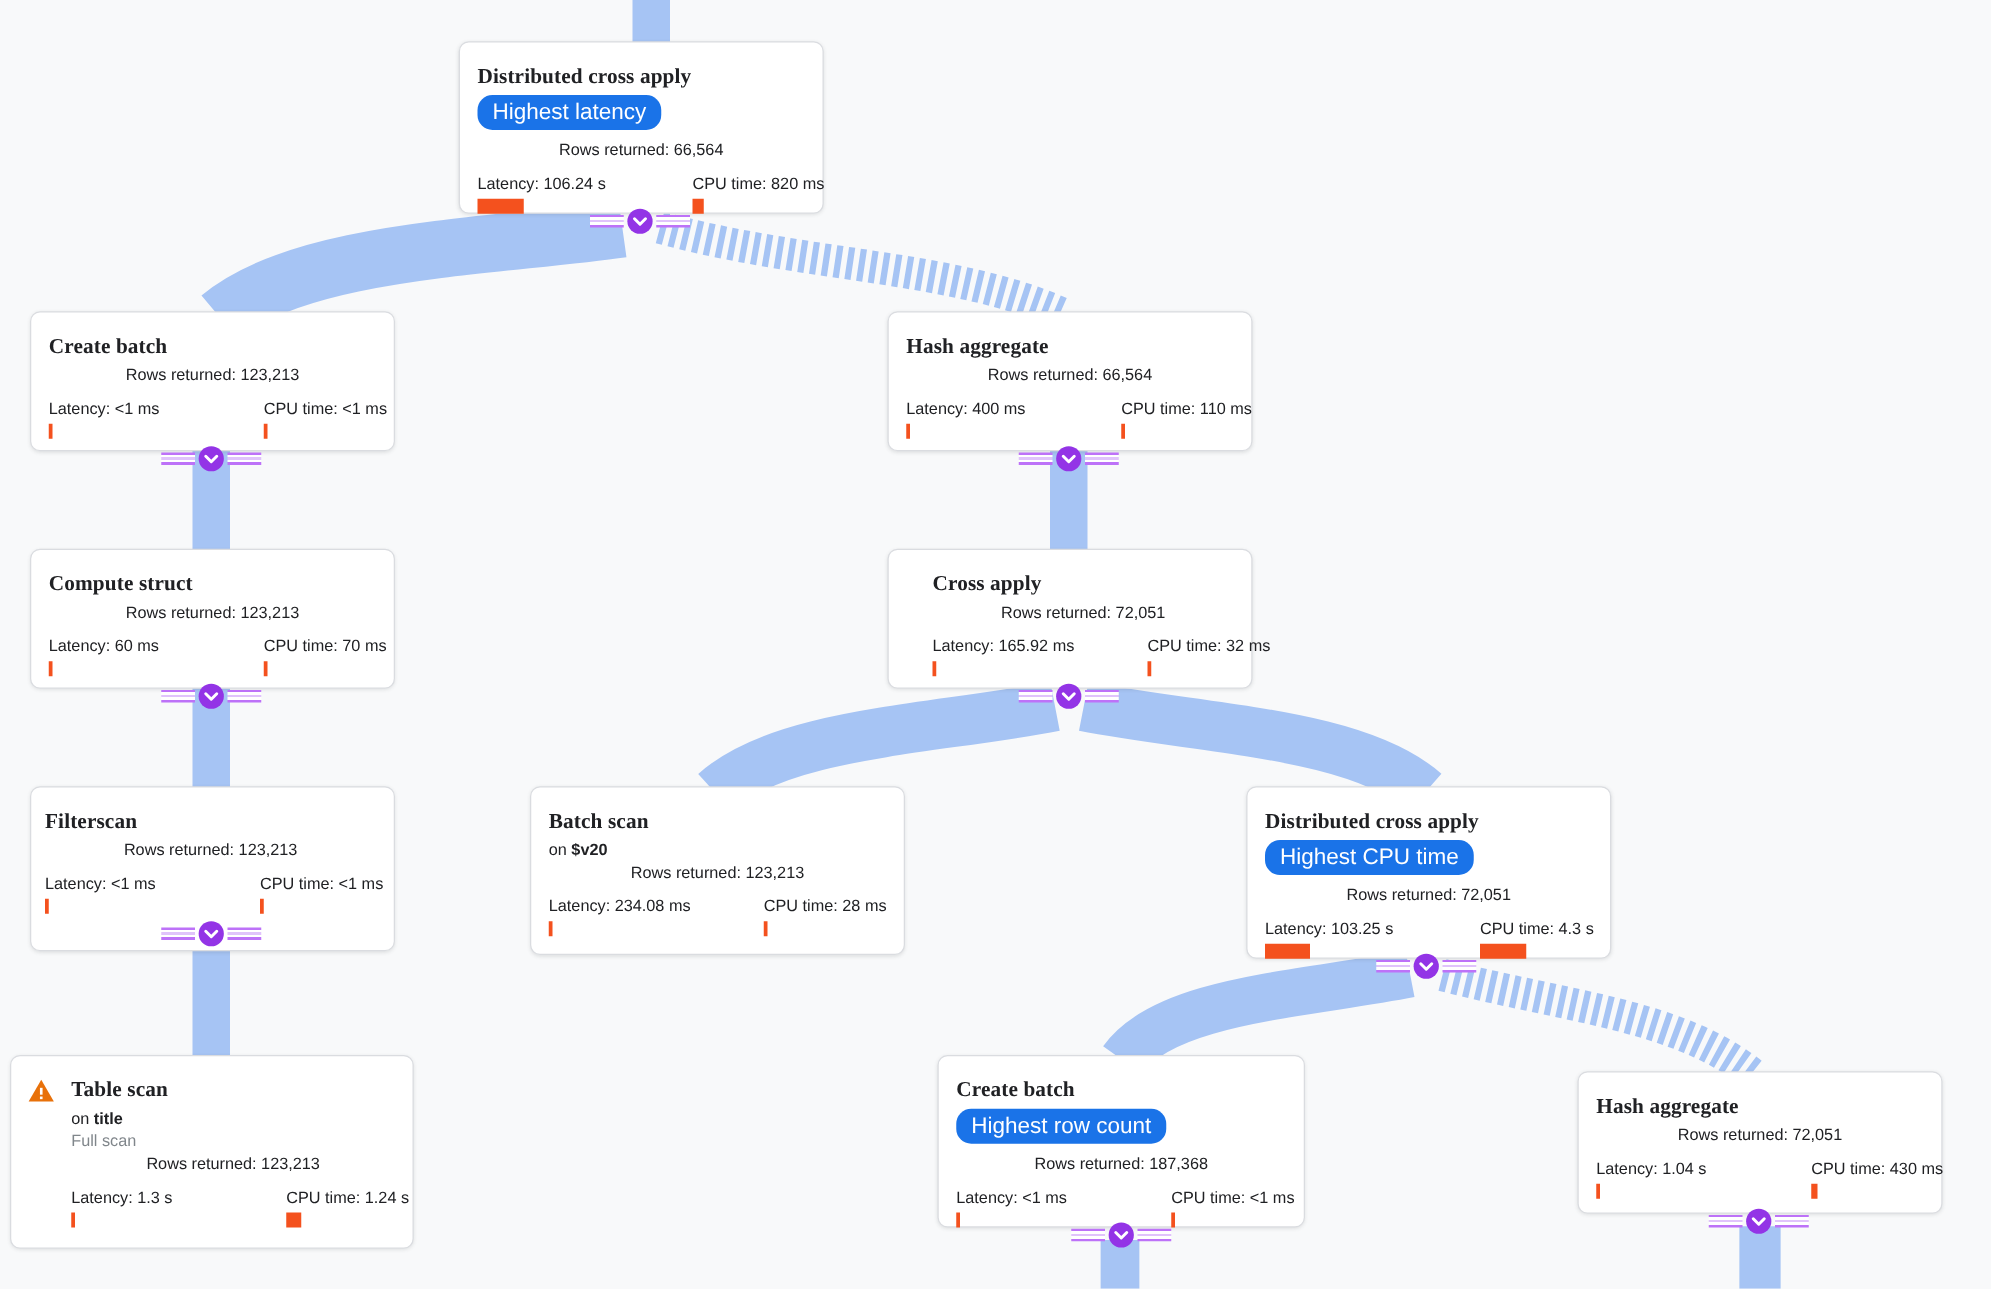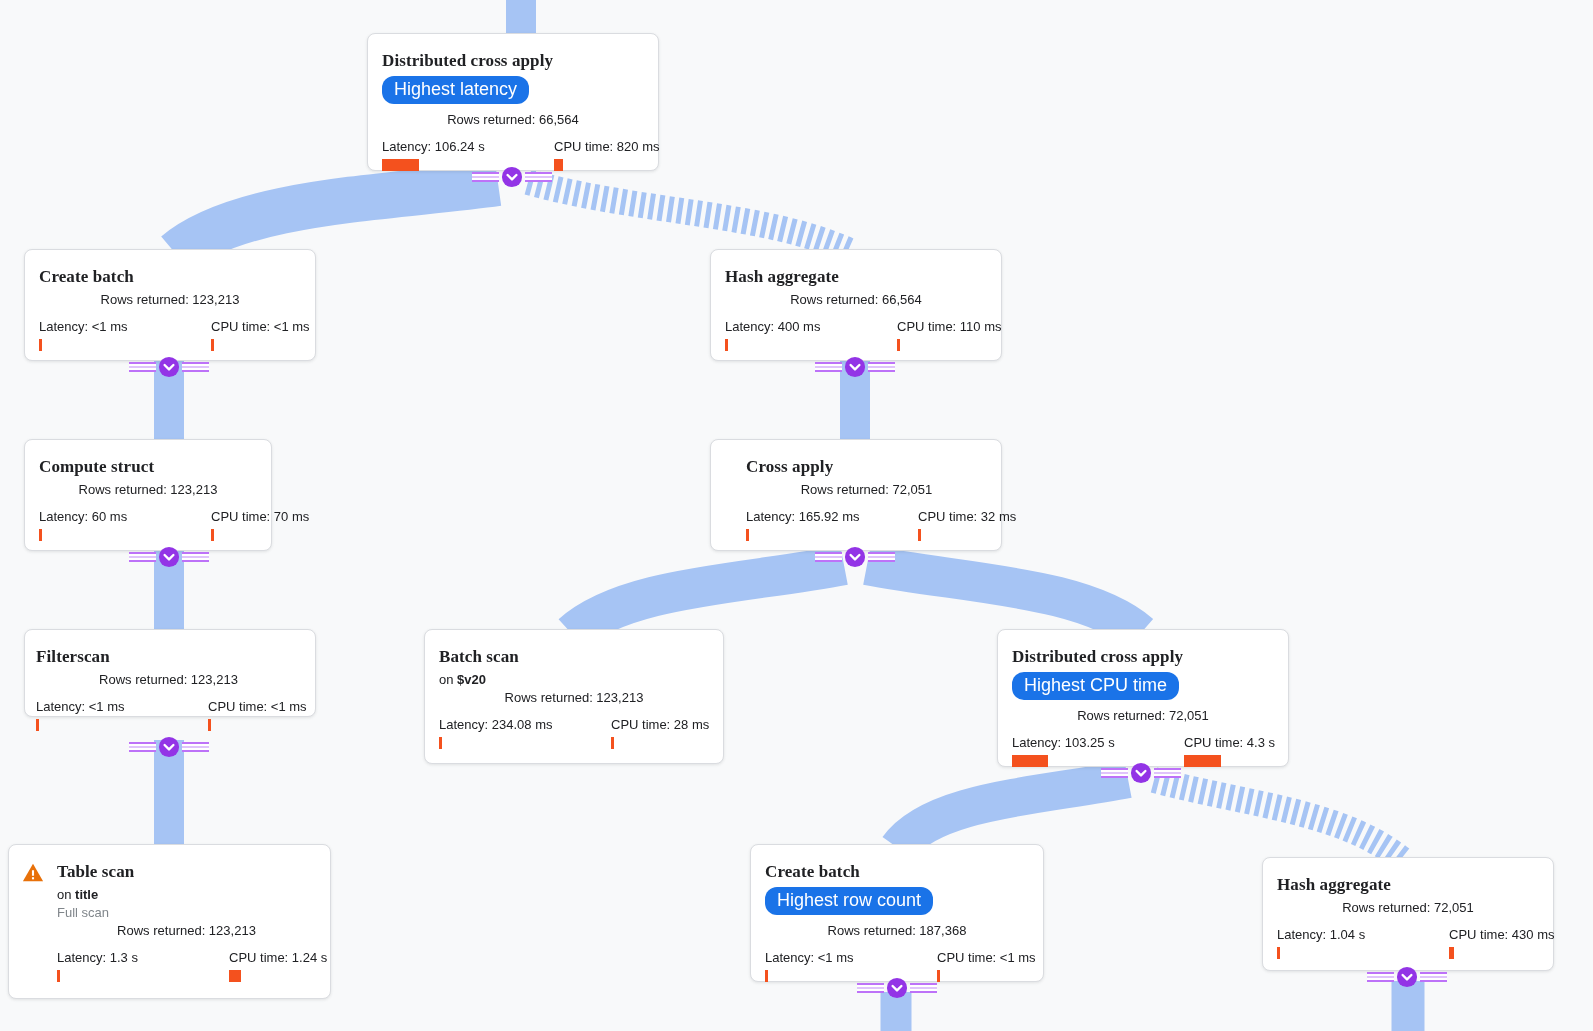--- a/index.html
+++ b/index.html
@@ -207,21 +207,21 @@
       <div class="metric">
         <div class="metric-label">Latency: 400 ms</div>
         <div class="bar" style="width: 3px;"></div>
       </div>
       <div class="metric">
         <div class="metric-label">CPU time: 110 ms</div>
         <div class="bar" style="width: 3px;"></div>
       </div>
     </div>
   </div>
-      <div class="node" style="left: 24px; top: 439px; width: 248px; height: 112px;">
+      <div class="node" style="left: 24px; top: 439px; width: 292px; height: 112px;">
 
     <div class="node-title">Compute struct</div>
 
     <div class="rows">Rows returned: 123,213</div>
     <div class="metrics">
       <div class="metric">
         <div class="metric-label">Latency: 60 ms</div>
         <div class="bar" style="width: 3px;"></div>
       </div>
       <div class="metric">
@@ -239,21 +239,21 @@
       <div class="metric">
         <div class="metric-label">Latency: 165.92 ms</div>
         <div class="bar" style="width: 3px;"></div>
       </div>
       <div class="metric">
         <div class="metric-label">CPU time: 32 ms</div>
         <div class="bar" style="width: 3px;"></div>
       </div>
     </div>
   </div>
-      <div class="node" style="left: 24px; top: 629px; width: 292px; height: 88px; padding-left: 11px;">
+      <div class="node" style="left: 24px; top: 629px; width: 292px; height: 132px; padding-left: 11px;">
 
     <div class="node-title">Filterscan</div>
 
     <div class="rows">Rows returned: 123,213</div>
     <div class="metrics">
       <div class="metric">
         <div class="metric-label">Latency: &lt;1 ms</div>
         <div class="bar" style="width: 3px;"></div>
       </div>
       <div class="metric">

